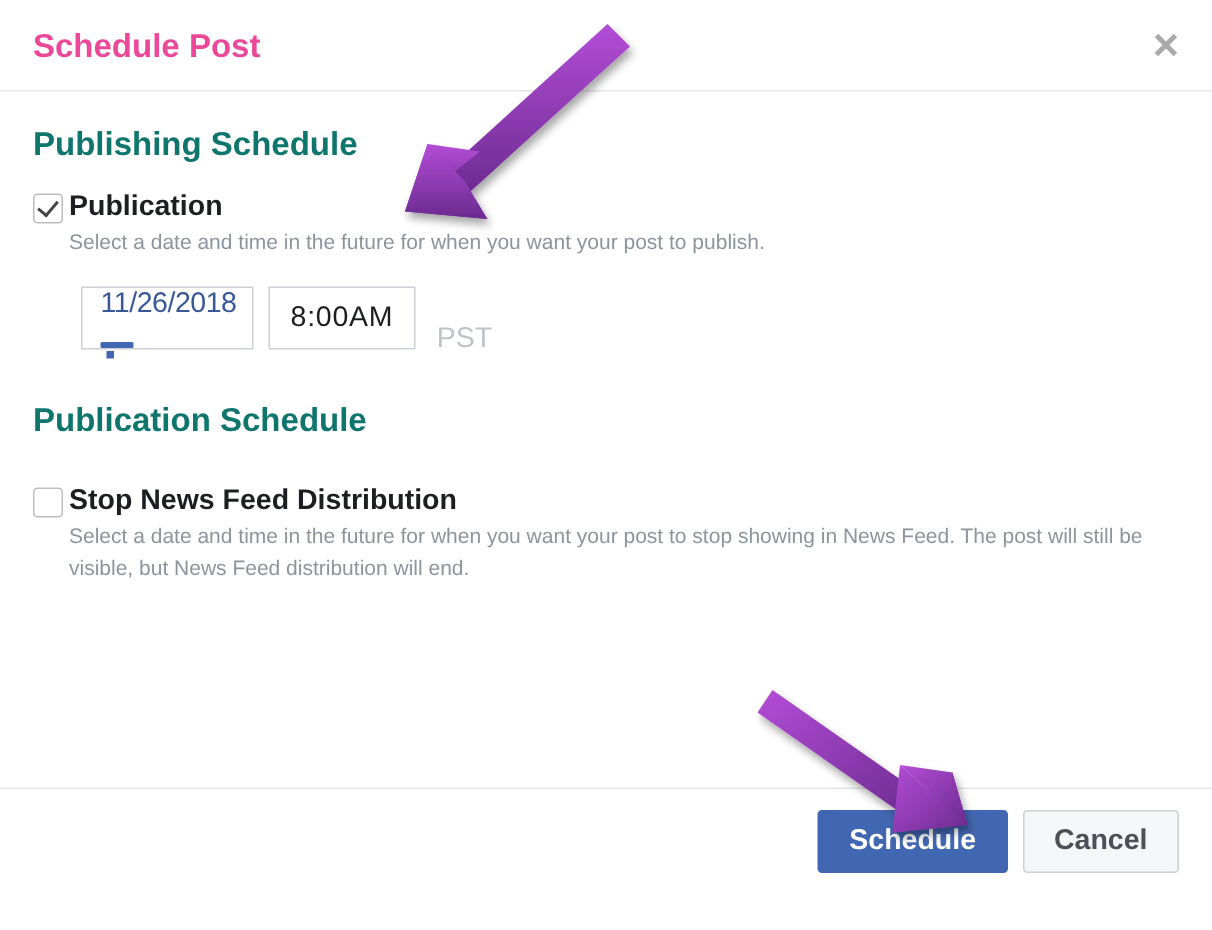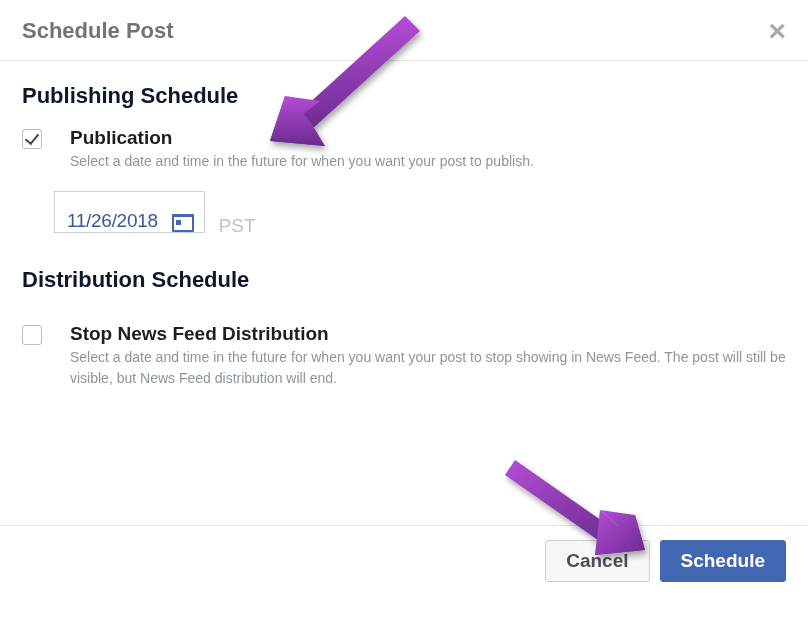--- a/index.html
+++ b/index.html
@@ -13,42 +13,42 @@
     .modal-header {
       display: flex;
       justify-content: space-between;
       align-items: center;
       padding: 16px 22px 14px 22px;
       border-bottom: 1px solid #e5e5e5;
     }
     .modal-title {
       font-size: 22px;
       font-weight: 700;
-      color: #737373;
+      color: #ec4899;
     }
     .close-icon {
       font-size: 30px;
       color: #aaa;
       font-weight: 700;
       cursor: pointer;
       line-height: 1;
     }
     .modal-body {
       padding: 22px 22px 24px 22px;
     }
     .section-title {
       font-size: 22px;
       font-weight: 700;
-      color: #0f172a;
+      color: #0f766e;
       margin-bottom: 18px;
     }
     .checkbox-row {
       display: flex;
       align-items: flex-start;
-      gap: 28px;
+      gap: 4px;
       margin-bottom: 4px;
     }
     .checkbox {
       width: 20px;
       height: 20px;
       border: 1px solid #bdbdbd;
       border-radius: 3px;
       background: #fff;
       position: relative;
       flex-shrink: 0;
@@ -83,25 +83,26 @@
     .datetime-row {
       display: flex;
       align-items: center;
       gap: 10px;
       margin-top: 16px;
       margin-left: 32px;
       margin-bottom: 30px;
     }
     .date-input {
       display: flex;
-      align-items: flex-end;
+      align-items: flex-start;
       border: 1px solid #ccd0d5;
       height: 42px;
       padding: 0 10px 0 12px;
       gap: 14px;
+      flex-direction: column;
     }
     .date-value {
       color: #385898;
       font-size: 19px;
       letter-spacing: -0.3px;
     }
     .calendar-icon {
       width: 22px;
       height: 18px;
       position: relative;
@@ -207,39 +208,42 @@
       <div class="option-label">Publication</div>
       <div class="option-desc">Select a date and time in the future for when you want your post to publish.</div>
     </div>
   </div>
 
   <div class="datetime-row">
     <div class="date-input">
       <span class="date-value">11/26/2018</span>
       <span class="calendar-icon"></span>
     </div>
+    <div class="time-input">
+      <span>8:00AM</span>
+    </div>
     <span class="tz-label">PST</span>
   </div>
 
   <div class="distribution-section">
-    <div class="section-title">Distribution Schedule</div>
+    <div class="section-title">Publication Schedule</div>
     <div class="checkbox-row">
       <div class="checkbox"></div>
       <div class="option-content">
         <div class="option-label">Stop News Feed Distribution</div>
         <div class="option-desc">Select a date and time in the future for when you want your post to stop showing in News Feed. The post will still be visible, but News Feed distribution will end.</div>
       </div>
     </div>
   </div>
 
 </div>
 
 <div class="modal-footer">
+  <button class="btn btn-primary">Schedule</button>
   <button class="btn btn-cancel">Cancel</button>
-  <button class="btn btn-primary">Schedule</button>
 </div>
 
 <svg class="arrow arrow-1" viewBox="0 0 180 150">
   <defs>
     <linearGradient id="g1" x1="0%" y1="0%" x2="0%" y2="100%">
       <stop offset="0%" stop-color="#b34dd6"></stop>
       <stop offset="100%" stop-color="#6b2a8f"></stop>
     </linearGradient>
     <filter id="ds1" x="-30%" y="-30%" width="160%" height="160%">
       <feDropShadow dx="2" dy="4" stdDeviation="3" flood-color="#000" flood-opacity="0.35"></feDropShadow>

